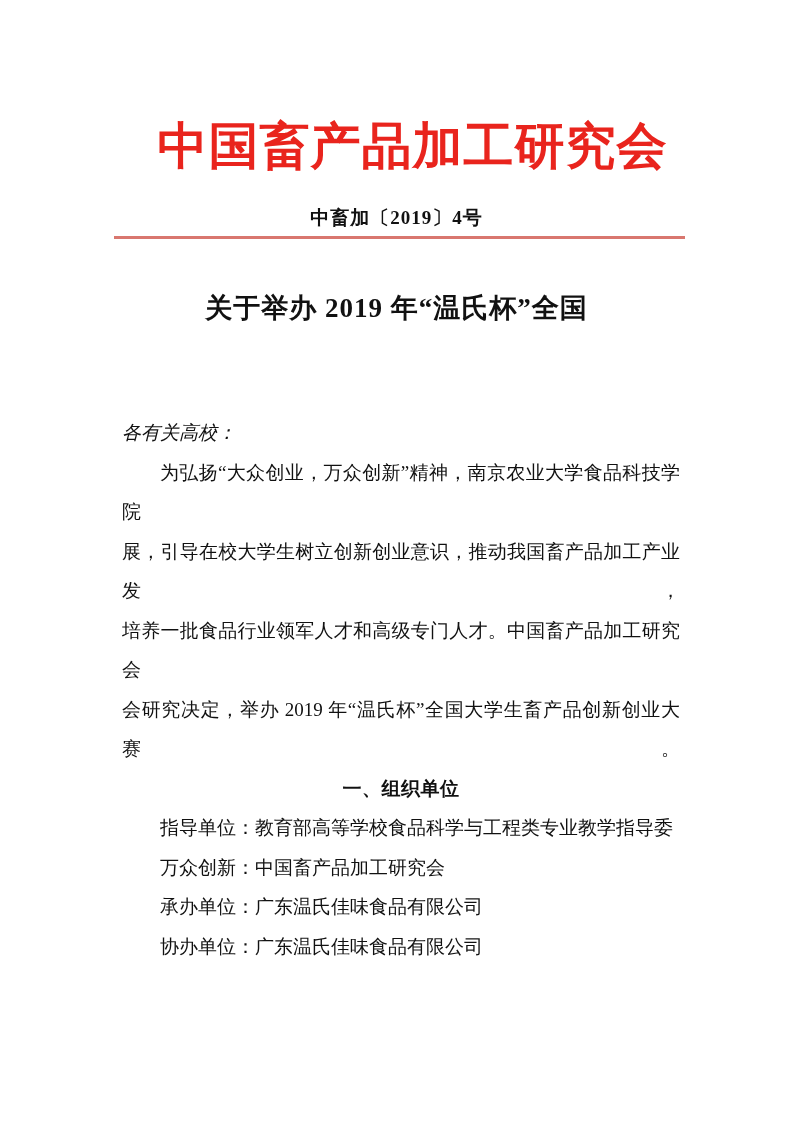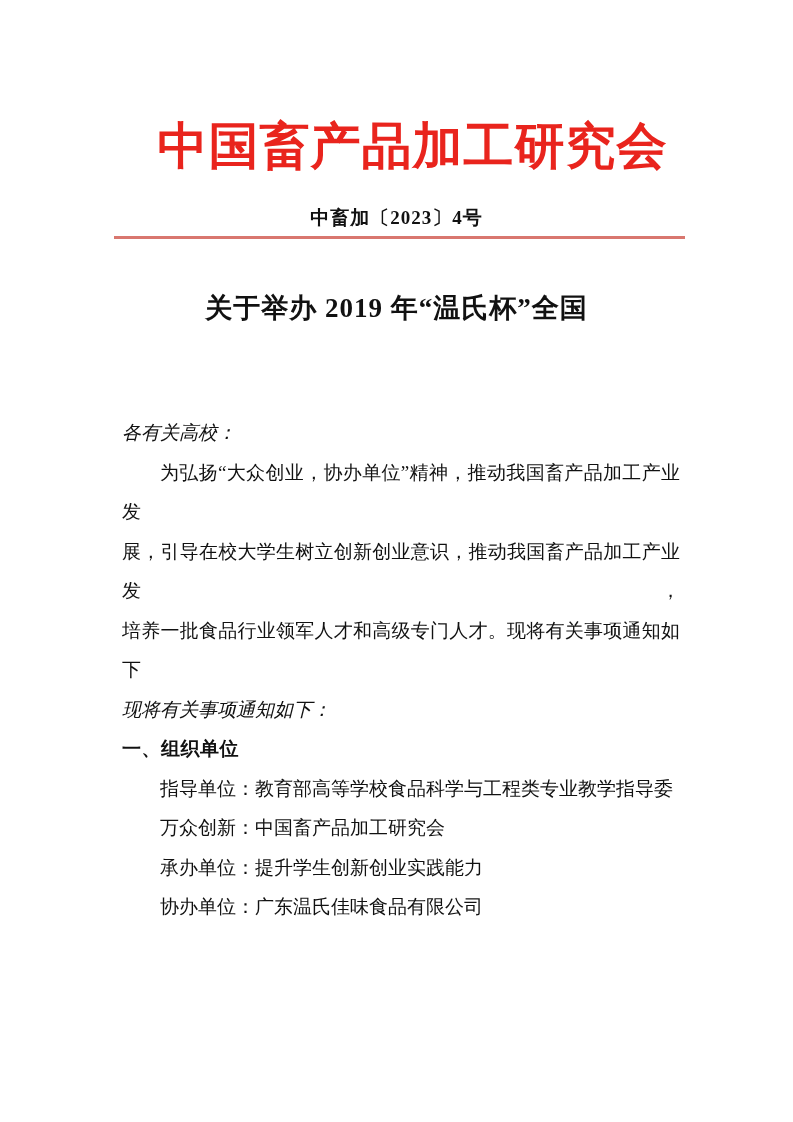--- a/index.html
+++ b/index.html
@@ -61,48 +61,48 @@
     top: 413px;
     left: 122px;
     width: 558px;
     font-size: 19px;
     line-height: 39.5px;
   }
   .line { min-height: 39.5px; }
   .jline { text-align: justify; text-align-last: justify; }
   .indent-first { text-indent: 38px; }
   .plain { text-align: left; text-align-last: left; font-style: italic; }
-  .section-heading { font-weight: 700; letter-spacing: 0.5px; }
+  .section-heading { font-weight: 700; letter-spacing: 0.5px; text-align: center; }
   .indented { padding-left: 38px; }
 </style>
 </head>
 <body>
 
 <div class="page">
 
   <h1 class="masthead">中国畜产品加工研究会</h1>
 
-  <div class="doc-number">中畜加〔2023〕4号</div>
+  <div class="doc-number">中畜加〔2019〕4号</div>
 
   <div class="red-rule"></div>
 
   <div class="doc-title">
     <div>关于举办 2019 年“温氏杯”全国</div>
   </div>
 
   <div class="body-block">
 
     <div class="line plain">各有关高校：</div>
 
-    <div class="line jline indent-first">为弘扬“大众创业，协办单位”精神，推动我国畜产品加工产业发</div>
+    <div class="line jline indent-first">为弘扬“大众创业，万众创新”精神，南京农业大学食品科技学院</div>
     <div class="line jline">展，引导在校大学生树立创新创业意识，推动我国畜产品加工产业发，</div>
-    <div class="line jline">培养一批食品行业领军人才和高级专门人才。现将有关事项通知如下</div>
-    <div class="line plain">现将有关事项通知如下：</div>
+    <div class="line jline">培养一批食品行业领军人才和高级专门人才。中国畜产品加工研究会</div>
+    <div class="line jline">会研究决定，举办 2019 年“温氏杯”全国大学生畜产品创新创业大赛。</div>
 
     <div class="line section-heading">一、组织单位</div>
 
     <div class="line indented">指导单位：教育部高等学校食品科学与工程类专业教学指导委</div>
     <div class="line indented">万众创新：中国畜产品加工研究会</div>
-    <div class="line indented">承办单位：提升学生创新创业实践能力</div>
+    <div class="line indented">承办单位：广东温氏佳味食品有限公司</div>
     <div class="line indented">协办单位：广东温氏佳味食品有限公司</div>
 
   </div>
 </div>
 
 </body></html>

